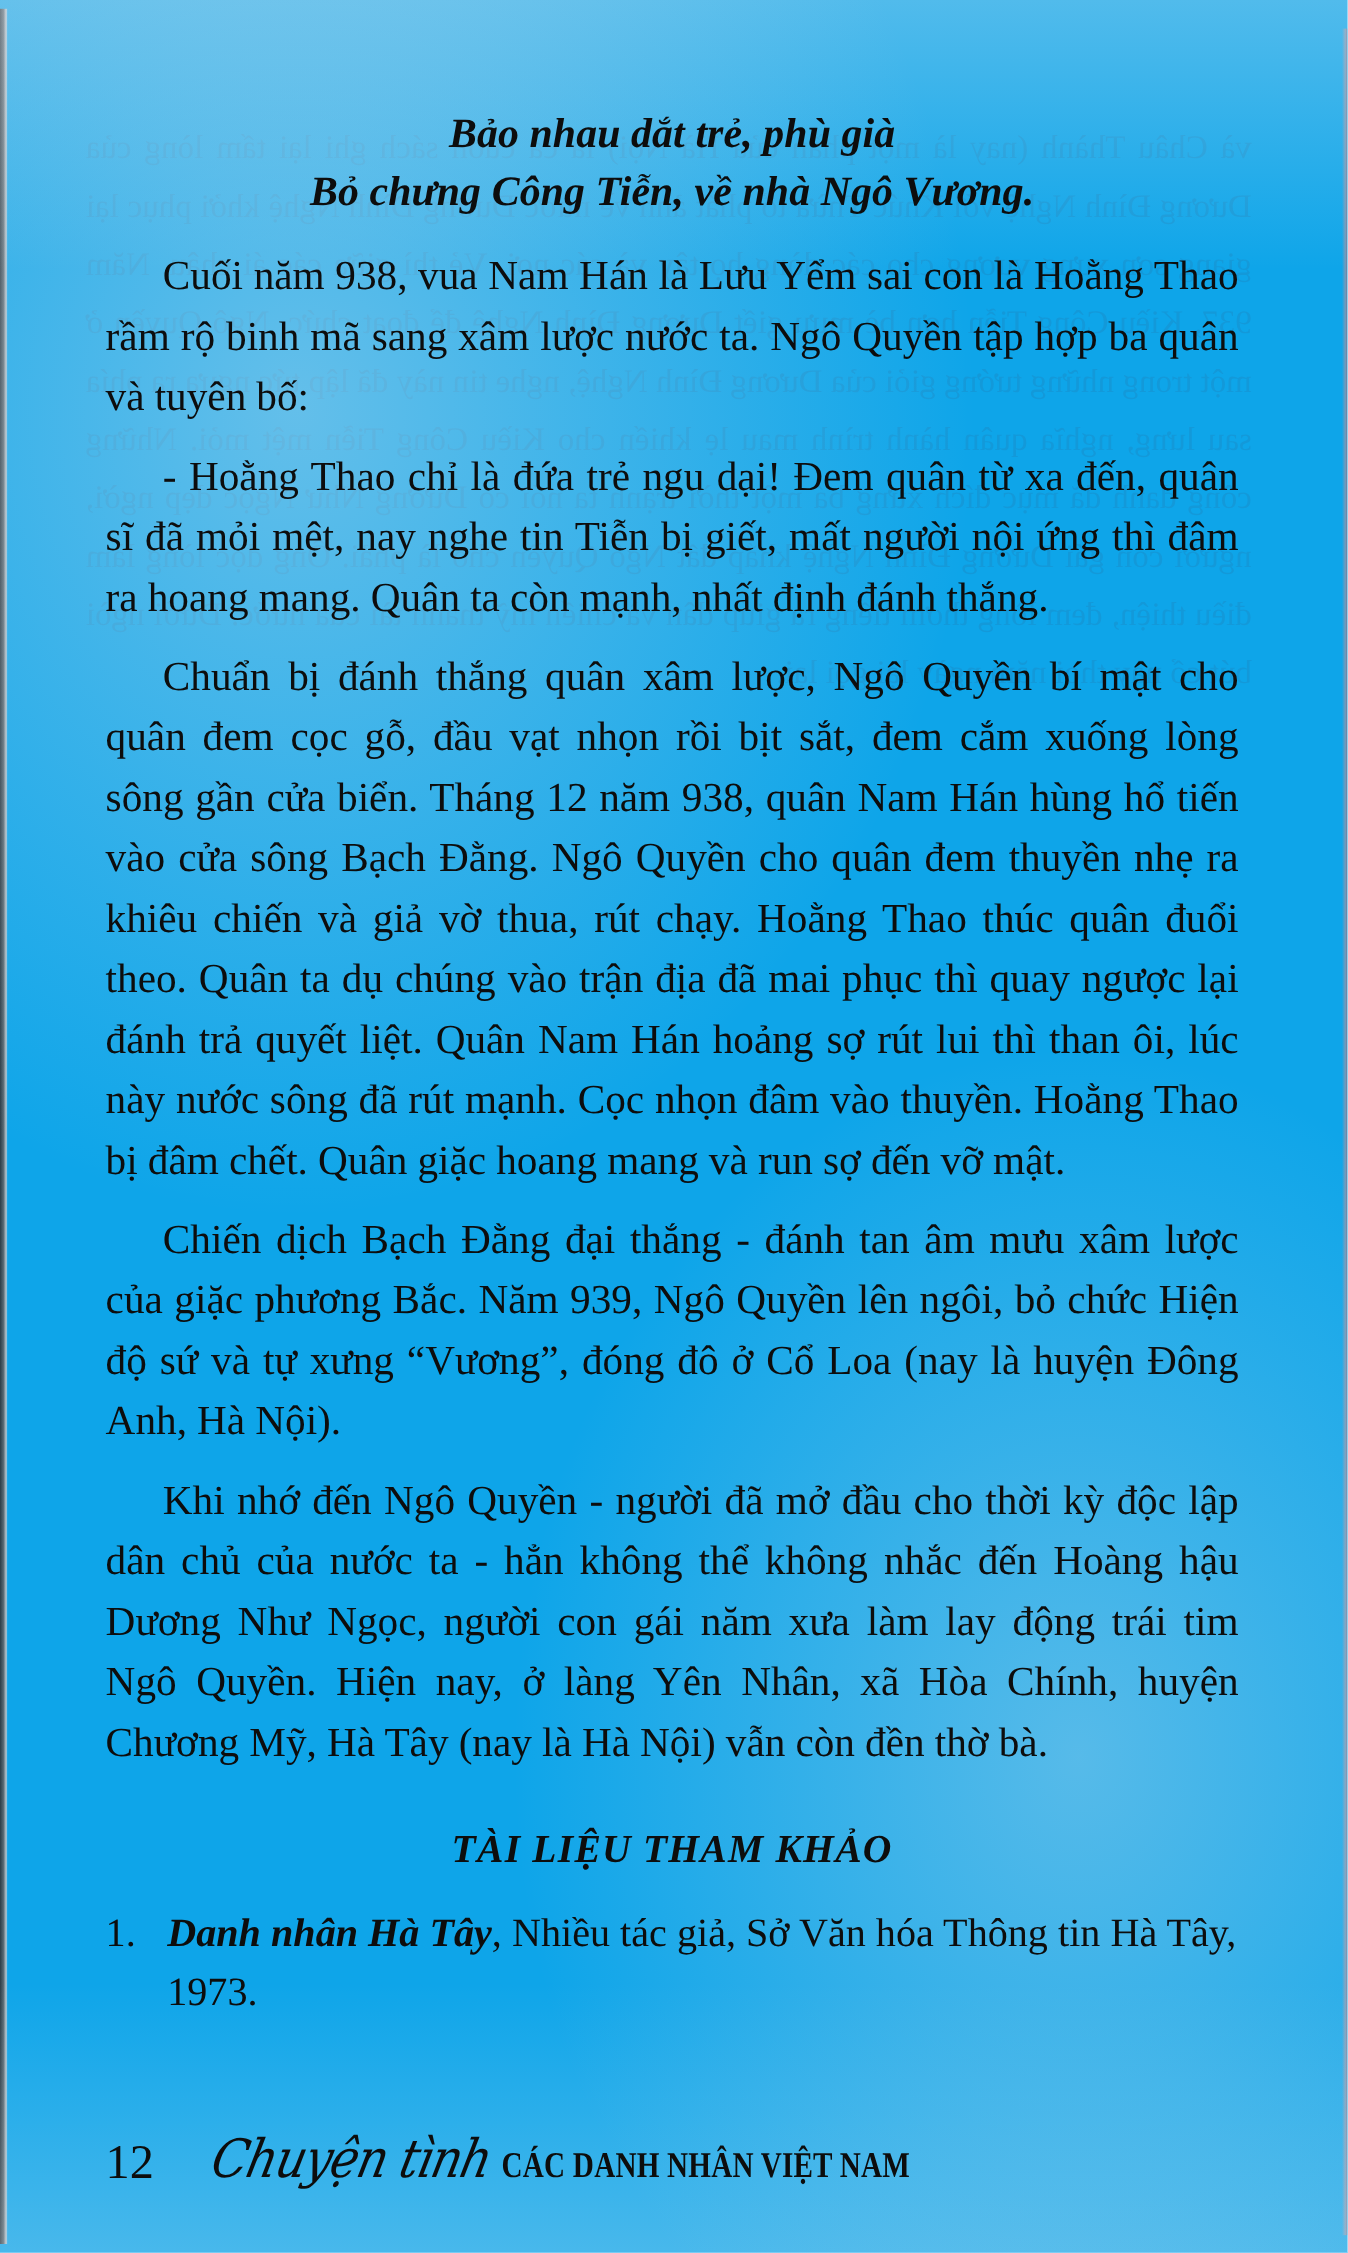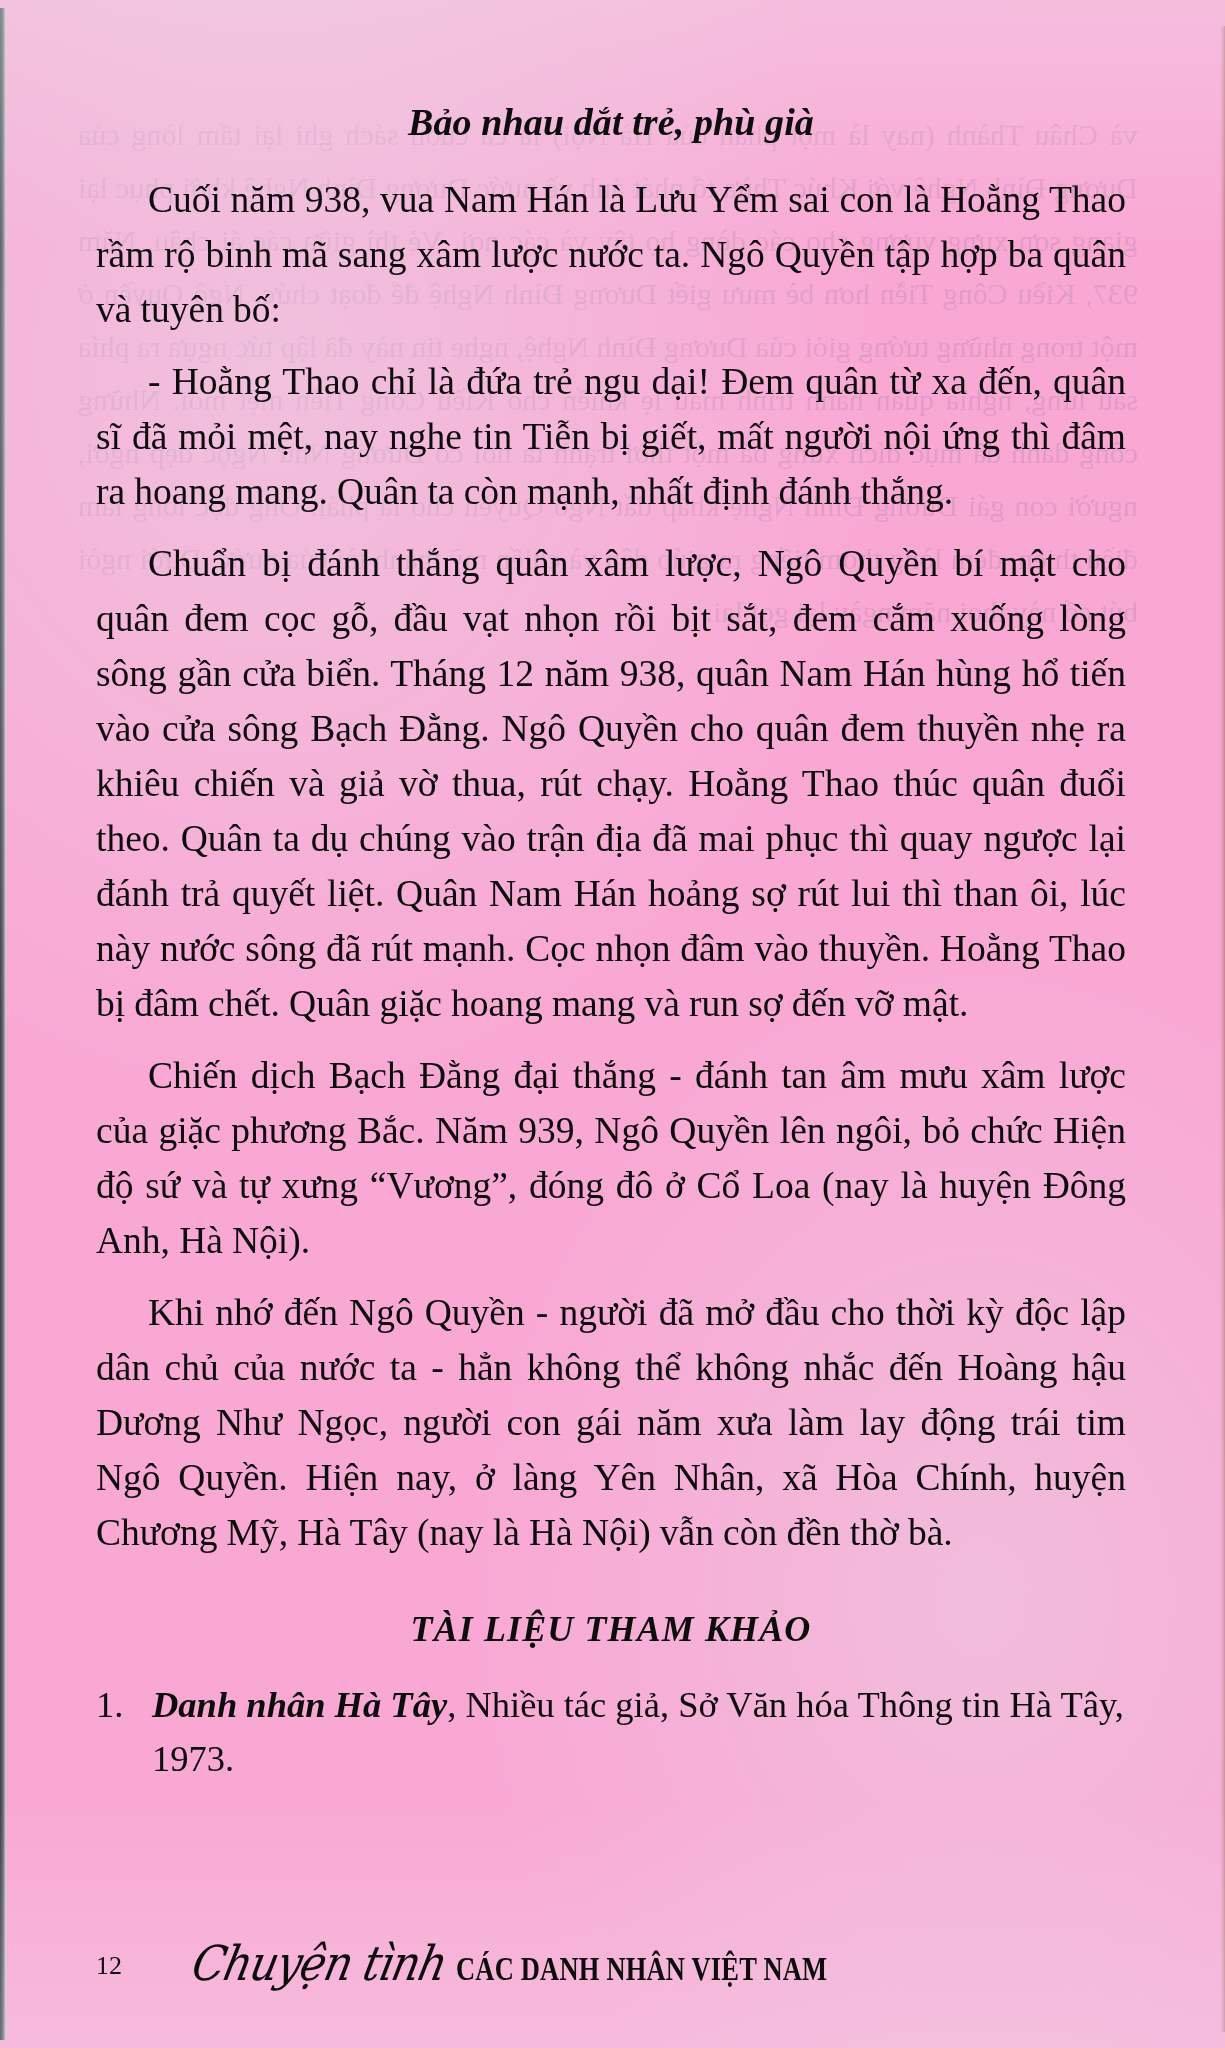--- a/index.html
+++ b/index.html
@@ -5,21 +5,21 @@
   html, body {
     margin: 0;
     padding: 0;
     background: #ffffff;
   }
 
   .page {
     position: relative;
     width: 1225px;
     height: 2048px;
-    background: #f9a8d4;
+    background: #0ea5e9;
     overflow: hidden;
     font-family: "Liberation Serif", "DejaVu Serif", serif;
     color: #0d0d0d;
   }
 
   
   .scan-edge-left {
     position: absolute;
     left: 0;
     top: 8px;
@@ -136,21 +136,21 @@
   .footer {
     position: absolute;
     left: 96px;
     right: 96px;
     bottom: 62px;
     height: 70px;
     display: flex;
     align-items: flex-end;
   }
   .page-number {
-    font-size: 26px;
+    font-size: 44px;
     line-height: 40px;
     font-weight: 400;
     width: 92px;
     flex: 0 0 92px;
   }
   .footer-title {
     display: flex;
     align-items: baseline;
     gap: 9px;
     position: relative;
@@ -186,20 +186,21 @@
   <div class="scan-edge-right"></div>
 
   <div class="ghost-layer">và Châu Thành (nay là một phần của Hà Nội) là cả cuốn sách ghi lại tấm lòng của Dương Đình Nghệ với Khúc Thừa tổ phát ảnh về nước Dương Đình Nghệ khởi phục lại giang sơn xưng vương cho các dòng họ tây và các nơi. Vẻ thì giữa các ái châu. Năm 937, Kiều Công Tiễn hơn bè mưu giết Dương Đình Nghệ để đoạt chức. Ngô Quyền ở một trong những tướng giỏi của Dương Đình Nghệ, nghe tin này đã lập tức ngựa ra phía sau lưng, nghĩa quân hành trình mau lẹ khiến cho Kiều Công Tiễn mệt mỏi. Những công danh đã mục đích xưng bá một thời trạnh ta nói có Dương Như Ngọc đẹp ngời, người con gái Dương Đình Nghệ khắp đất Ngô Quyền cho là phải. Ông độc lòng làm điều thiện, đem lòng thơm tiếng ra giúp dân và chiến mỹ thành tài của nước. Dưới ngòi bút cổ này thoi năm ngày lại gọi lại.</div>
 
   <div class="scan-tint"></div>
 
   <div class="content">
 
     <div class="verse">
       <span class="verse-line">Bảo nhau dắt trẻ, phù già</span>
+      <span class="verse-line">Bỏ chưng Công Tiễn, về nhà Ngô Vương.</span>
     </div>
 
     <p class="body-par">Cuối năm 938, vua Nam Hán là Lưu Yểm sai con là Hoằng Thao rầm rộ binh mã sang xâm lược nước ta. Ngô Quyền tập hợp ba quân và tuyên bố:</p>
     <p class="body-par">- Hoằng Thao chỉ là đứa trẻ ngu dại! Đem quân từ xa đến, quân sĩ đã mỏi mệt, nay nghe tin Tiễn bị giết, mất người nội ứng thì đâm ra hoang mang. Quân ta còn mạnh, nhất định đánh thắng.</p>
     <p class="body-par">Chuẩn bị đánh thắng quân xâm lược, Ngô Quyền bí mật cho quân đem cọc gỗ, đầu vạt nhọn rồi bịt sắt, đem cắm xuống lòng sông gần cửa biển. Tháng 12 năm 938, quân Nam Hán hùng hổ tiến vào cửa sông Bạch Đằng. Ngô Quyền cho quân đem thuyền nhẹ ra khiêu chiến và giả vờ thua, rút chạy. Hoằng Thao thúc quân đuổi theo. Quân ta dụ chúng vào trận địa đã mai phục thì quay ngược lại đánh trả quyết liệt. Quân Nam Hán hoảng sợ rút lui thì than ôi, lúc này nước sông đã rút mạnh. Cọc nhọn đâm vào thuyền. Hoằng Thao bị đâm chết. Quân giặc hoang mang và run sợ đến vỡ mật.</p>
     <p class="body-par">Chiến dịch Bạch Đằng đại thắng - đánh tan âm mưu xâm lược của giặc phương Bắc. Năm 939, Ngô Quyền lên ngôi, bỏ chức Hiện độ sứ và tự xưng “Vương”, đóng đô ở Cổ Loa (nay là huyện Đông Anh, Hà Nội).</p>
     <p class="body-par">Khi nhớ đến Ngô Quyền - người đã mở đầu cho thời kỳ độc lập dân chủ của nước ta - hẳn không thể không nhắc đến Hoàng hậu Dương Như Ngọc, người con gái năm xưa làm lay động trái tim Ngô Quyền. Hiện nay, ở làng Yên Nhân, xã Hòa Chính, huyện Chương Mỹ, Hà Tây (nay là Hà Nội) vẫn còn đền thờ bà.</p>
 
     <h2 class="refs-heading">TÀI LIỆU THAM KHẢO</h2>
 

